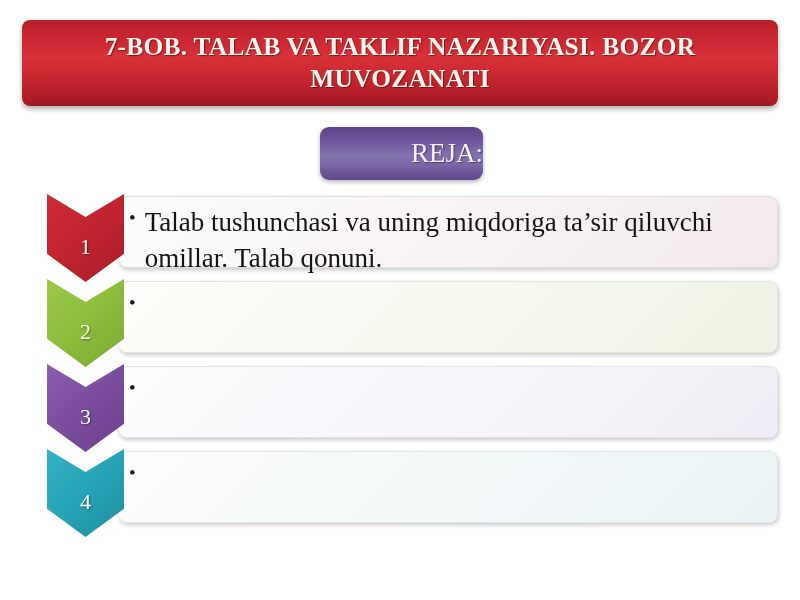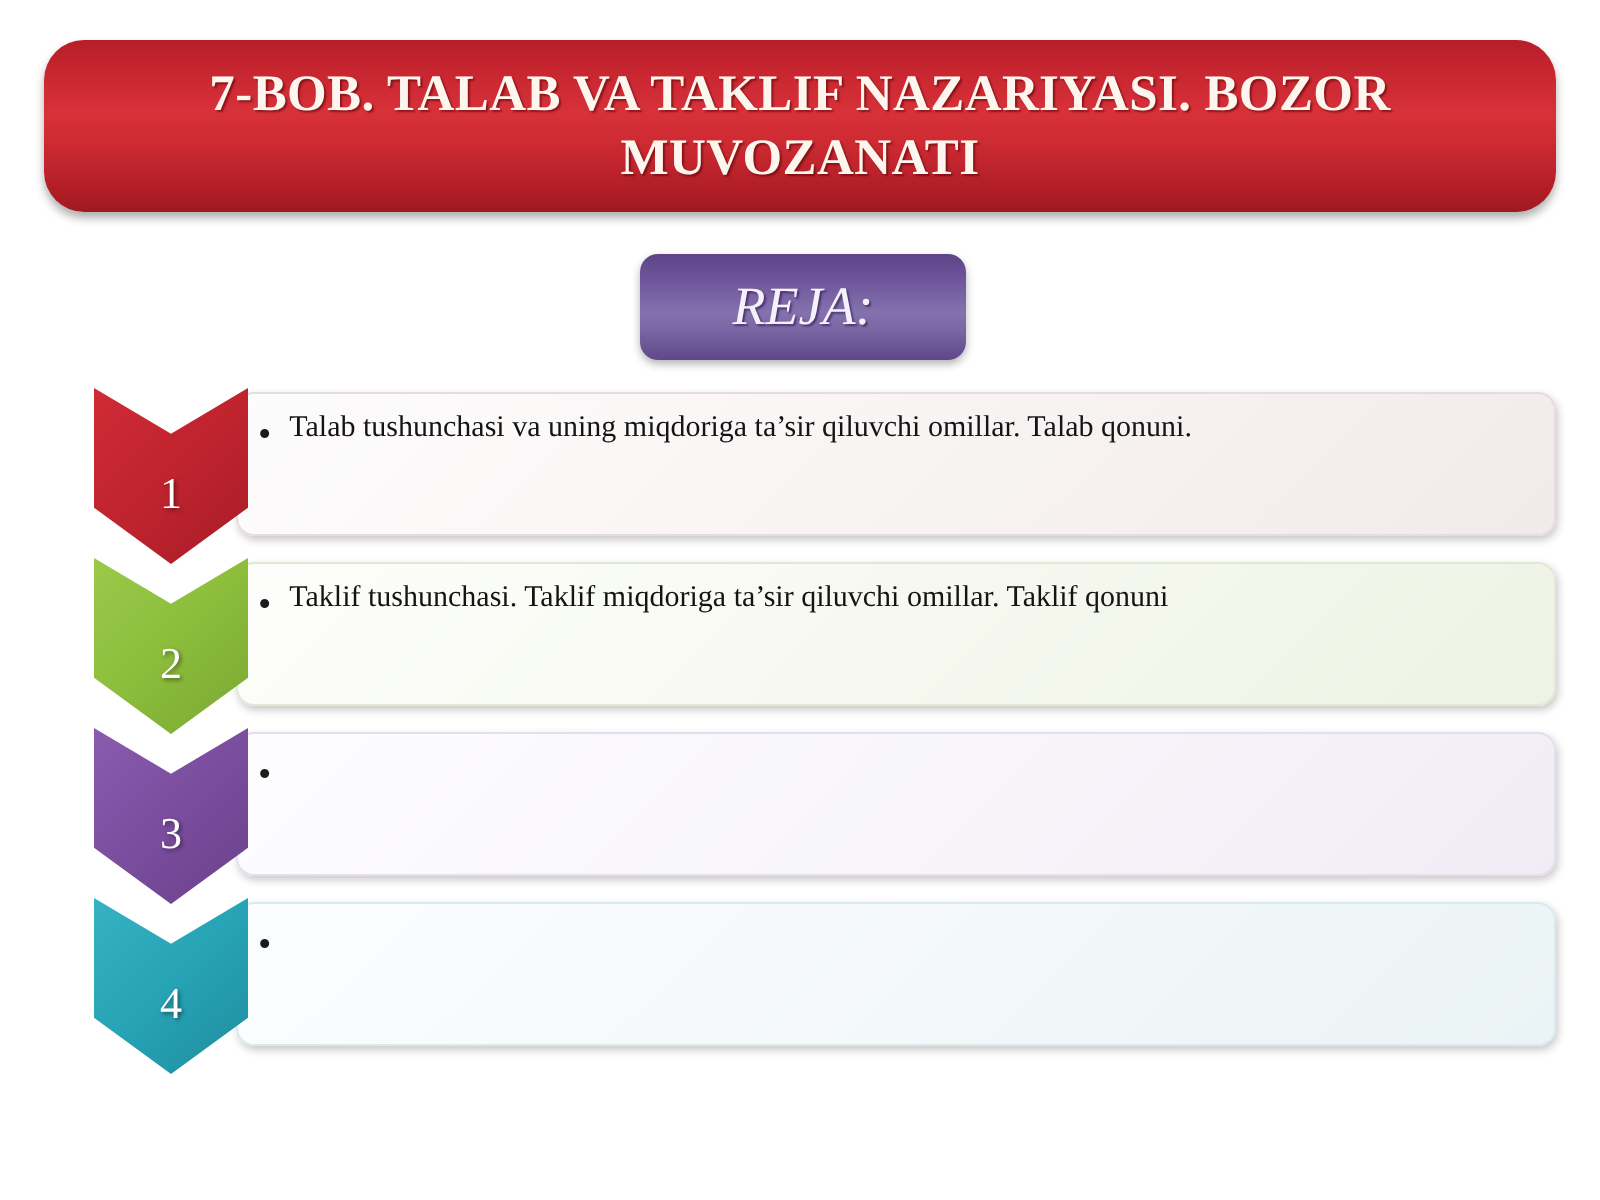--- a/index.html
+++ b/index.html
@@ -15,21 +15,21 @@
     font-family: "Liberation Serif", "DejaVu Serif", serif;
   }
 
   
   .title-banner {
     position: absolute;
     left: 22px;
     top: 20px;
     width: 756px;
     height: 86px;
-    border-radius: 20px;
+    border-radius: 8px;
     background: linear-gradient(180deg,
         #b51f28 0%,
         #c4242e 14%,
         #d8313a 42%,
         #cf2b33 58%,
         #b01d26 88%,
         #9d1a22 100%);
     box-shadow: 0 3px 5px rgba(0,0,0,0.32);
     display: flex;
     align-items: center;
@@ -56,22 +56,21 @@
     border-radius: 9px;
     background: linear-gradient(180deg,
         #5d4488 0%,
         #6d5399 22%,
         #8372ad 55%,
         #7a66a4 72%,
         #5f4789 100%);
     box-shadow: 0 2px 4px rgba(0,0,0,0.30);
     display: flex;
     align-items: center;
-    justify-content: center;
-    font-style: italic;
+    justify-content: flex-end;
   }
   .reja-pill-text {
     color: #f4f1f8;
     font-size: 27px;
     line-height: 1;
     text-shadow: 1px 1px 1px rgba(40,10,70,0.55);
   }
 
   
   .rows {
@@ -132,21 +131,21 @@
   .bullet {
     flex: 0 0 auto;
     color: #1b1b1b;
     font-size: 19px;
     line-height: 1.32;
     padding: 2px 9px 0 2px;
   }
   .card-text {
     flex: 1 1 auto;
     color: #141414;
-    font-size: 15px;
+    font-size: 27px;
     line-height: 1.34;
     padding-top: 1px;
   }
 </style>
 </head>
 <body>
 
 <div class="title-banner">
   <div class="title-banner-text">7-BOB. TALAB VA TAKLIF NAZARIYASI. BOZOR MUVOZANATI</div>
 </div>
@@ -163,21 +162,20 @@
       <span class="card-text">Talab tushunchasi va uning miqdoriga ta’sir qiluvchi omillar. Talab qonuni.</span>
     </div>
     <div class="chevron chev-1">
       <span class="chevron-num">1</span>
     </div>
   </div>
 
   <div class="row">
     <div class="card card-2">
       <span class="bullet">•</span>
-      <span class="card-text">Taklif tushunchasi. Taklif miqdoriga ta’sir qiluvchi omillar. Taklif qonuni</span>
     </div>
     <div class="chevron chev-2">
       <span class="chevron-num">2</span>
     </div>
   </div>
 
   <div class="row">
     <div class="card card-3">
       <span class="bullet">•</span>
     </div>

